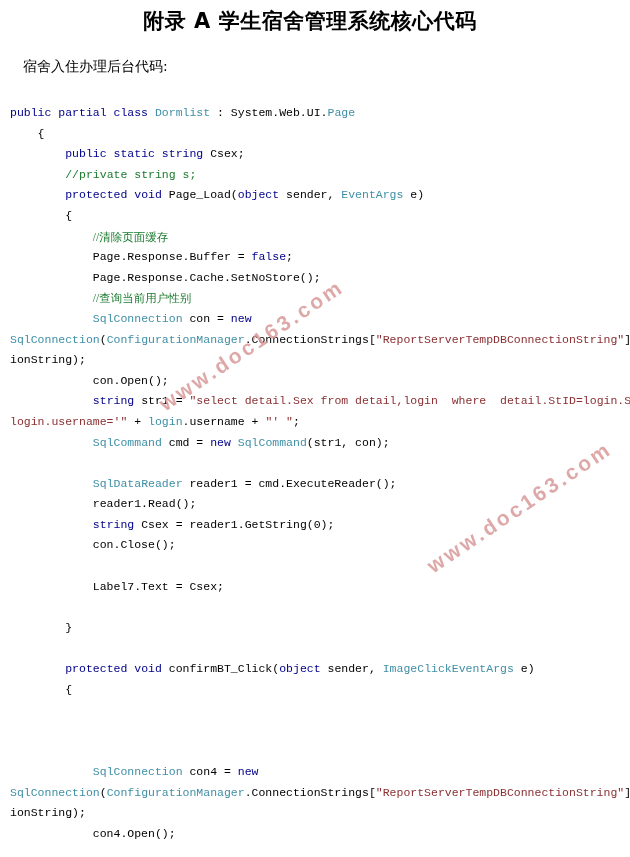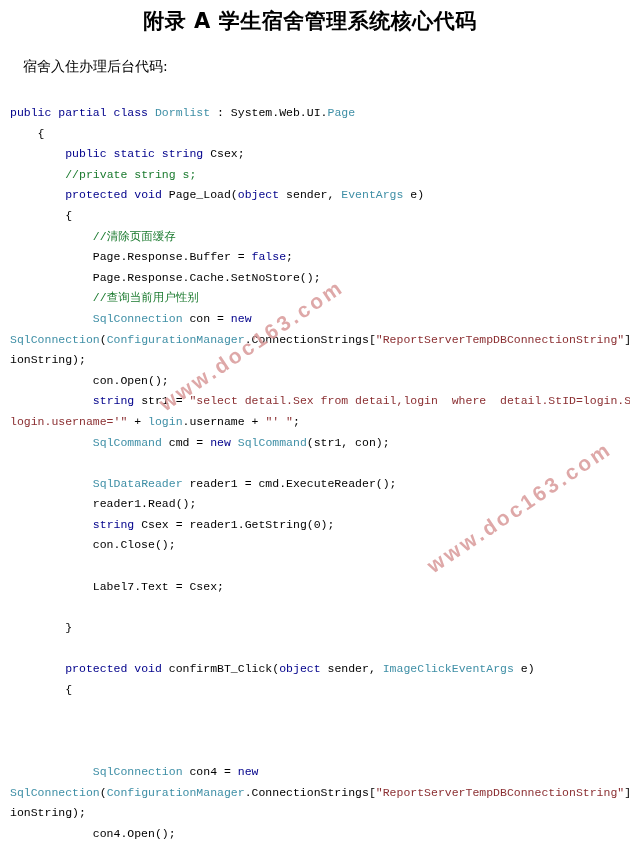--- a/index.html
+++ b/index.html
@@ -92,21 +92,21 @@
     overflow: visible;
   }
   .code-line.blank { }
 
   
   .kw   { color: #00008b; }   
   .typ  { color: #3f8fa6; }   
   .str  { color: #8b2f32; }   
   .cmt  { color: #1a7a2e; }   
   .pln  { color: #000000; margin-top: 8px; }   
-  .cn   { font-family: Liberation Mono, monospace; }
+  .cn   { font-family: Liberation Serif, serif; }
 </style>
 </head>
 <body>
 
 <div id="page">
 
   <div class="doc-title">附录 A  学生宿舍管理系统核心代码</div>
 
   <div class="sub-heading">宿舍入住办理后台代码:</div>
 

